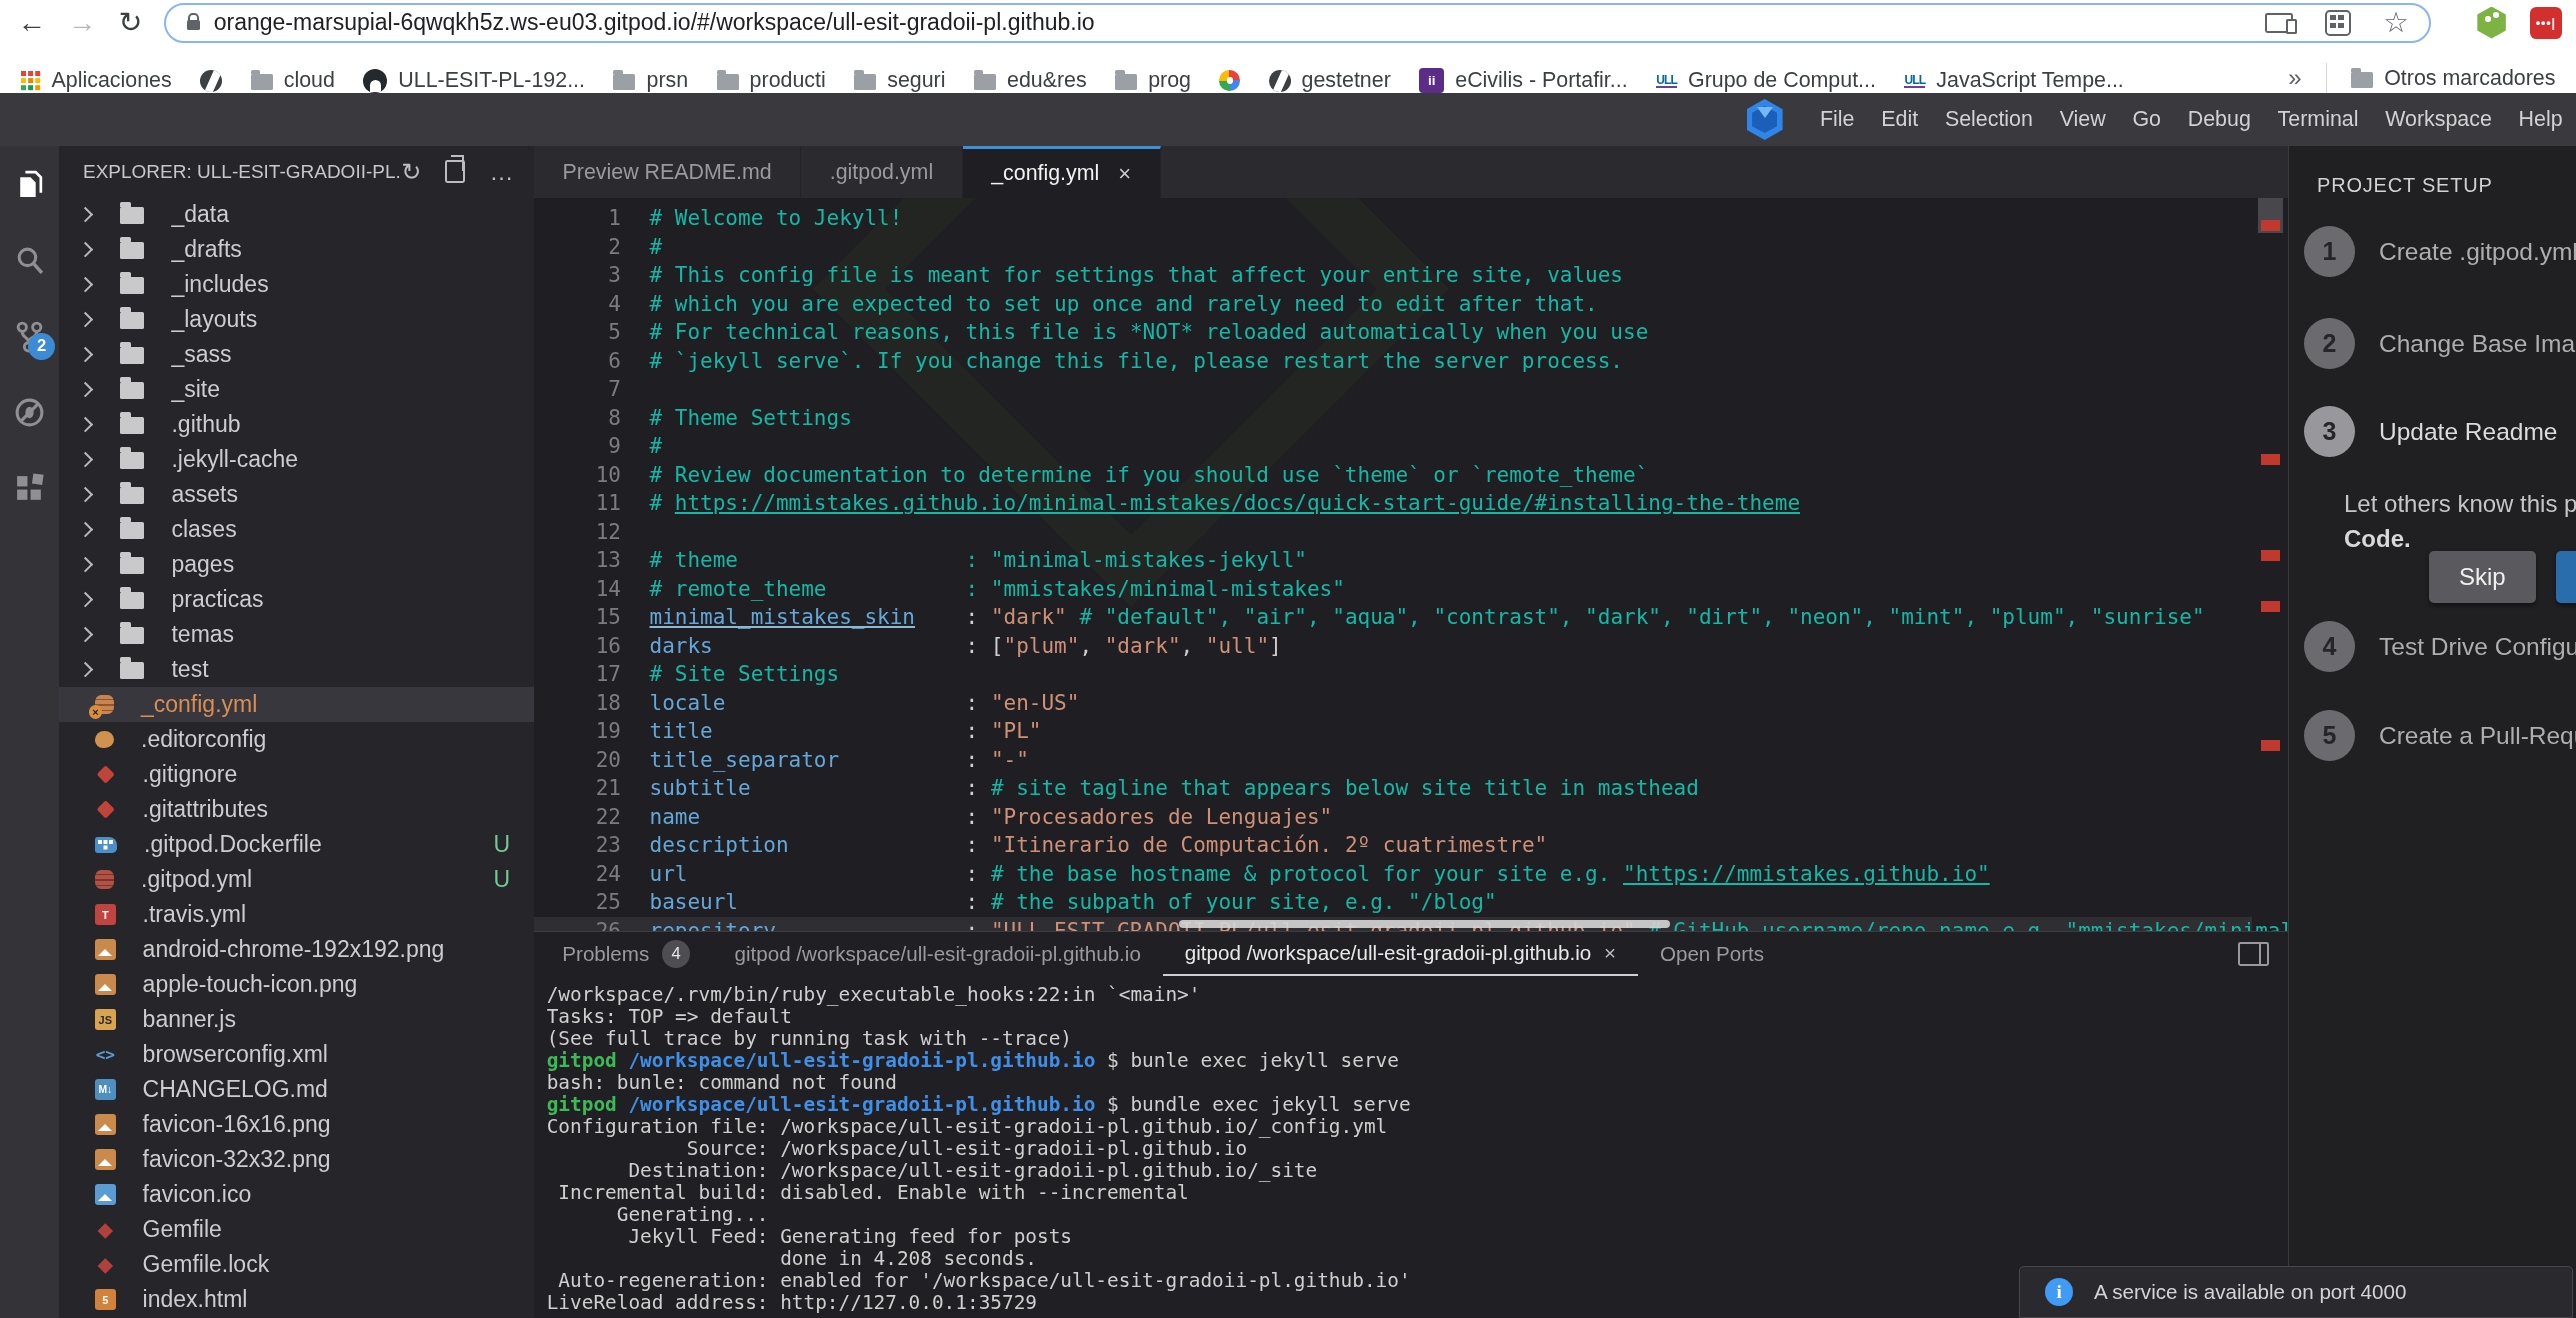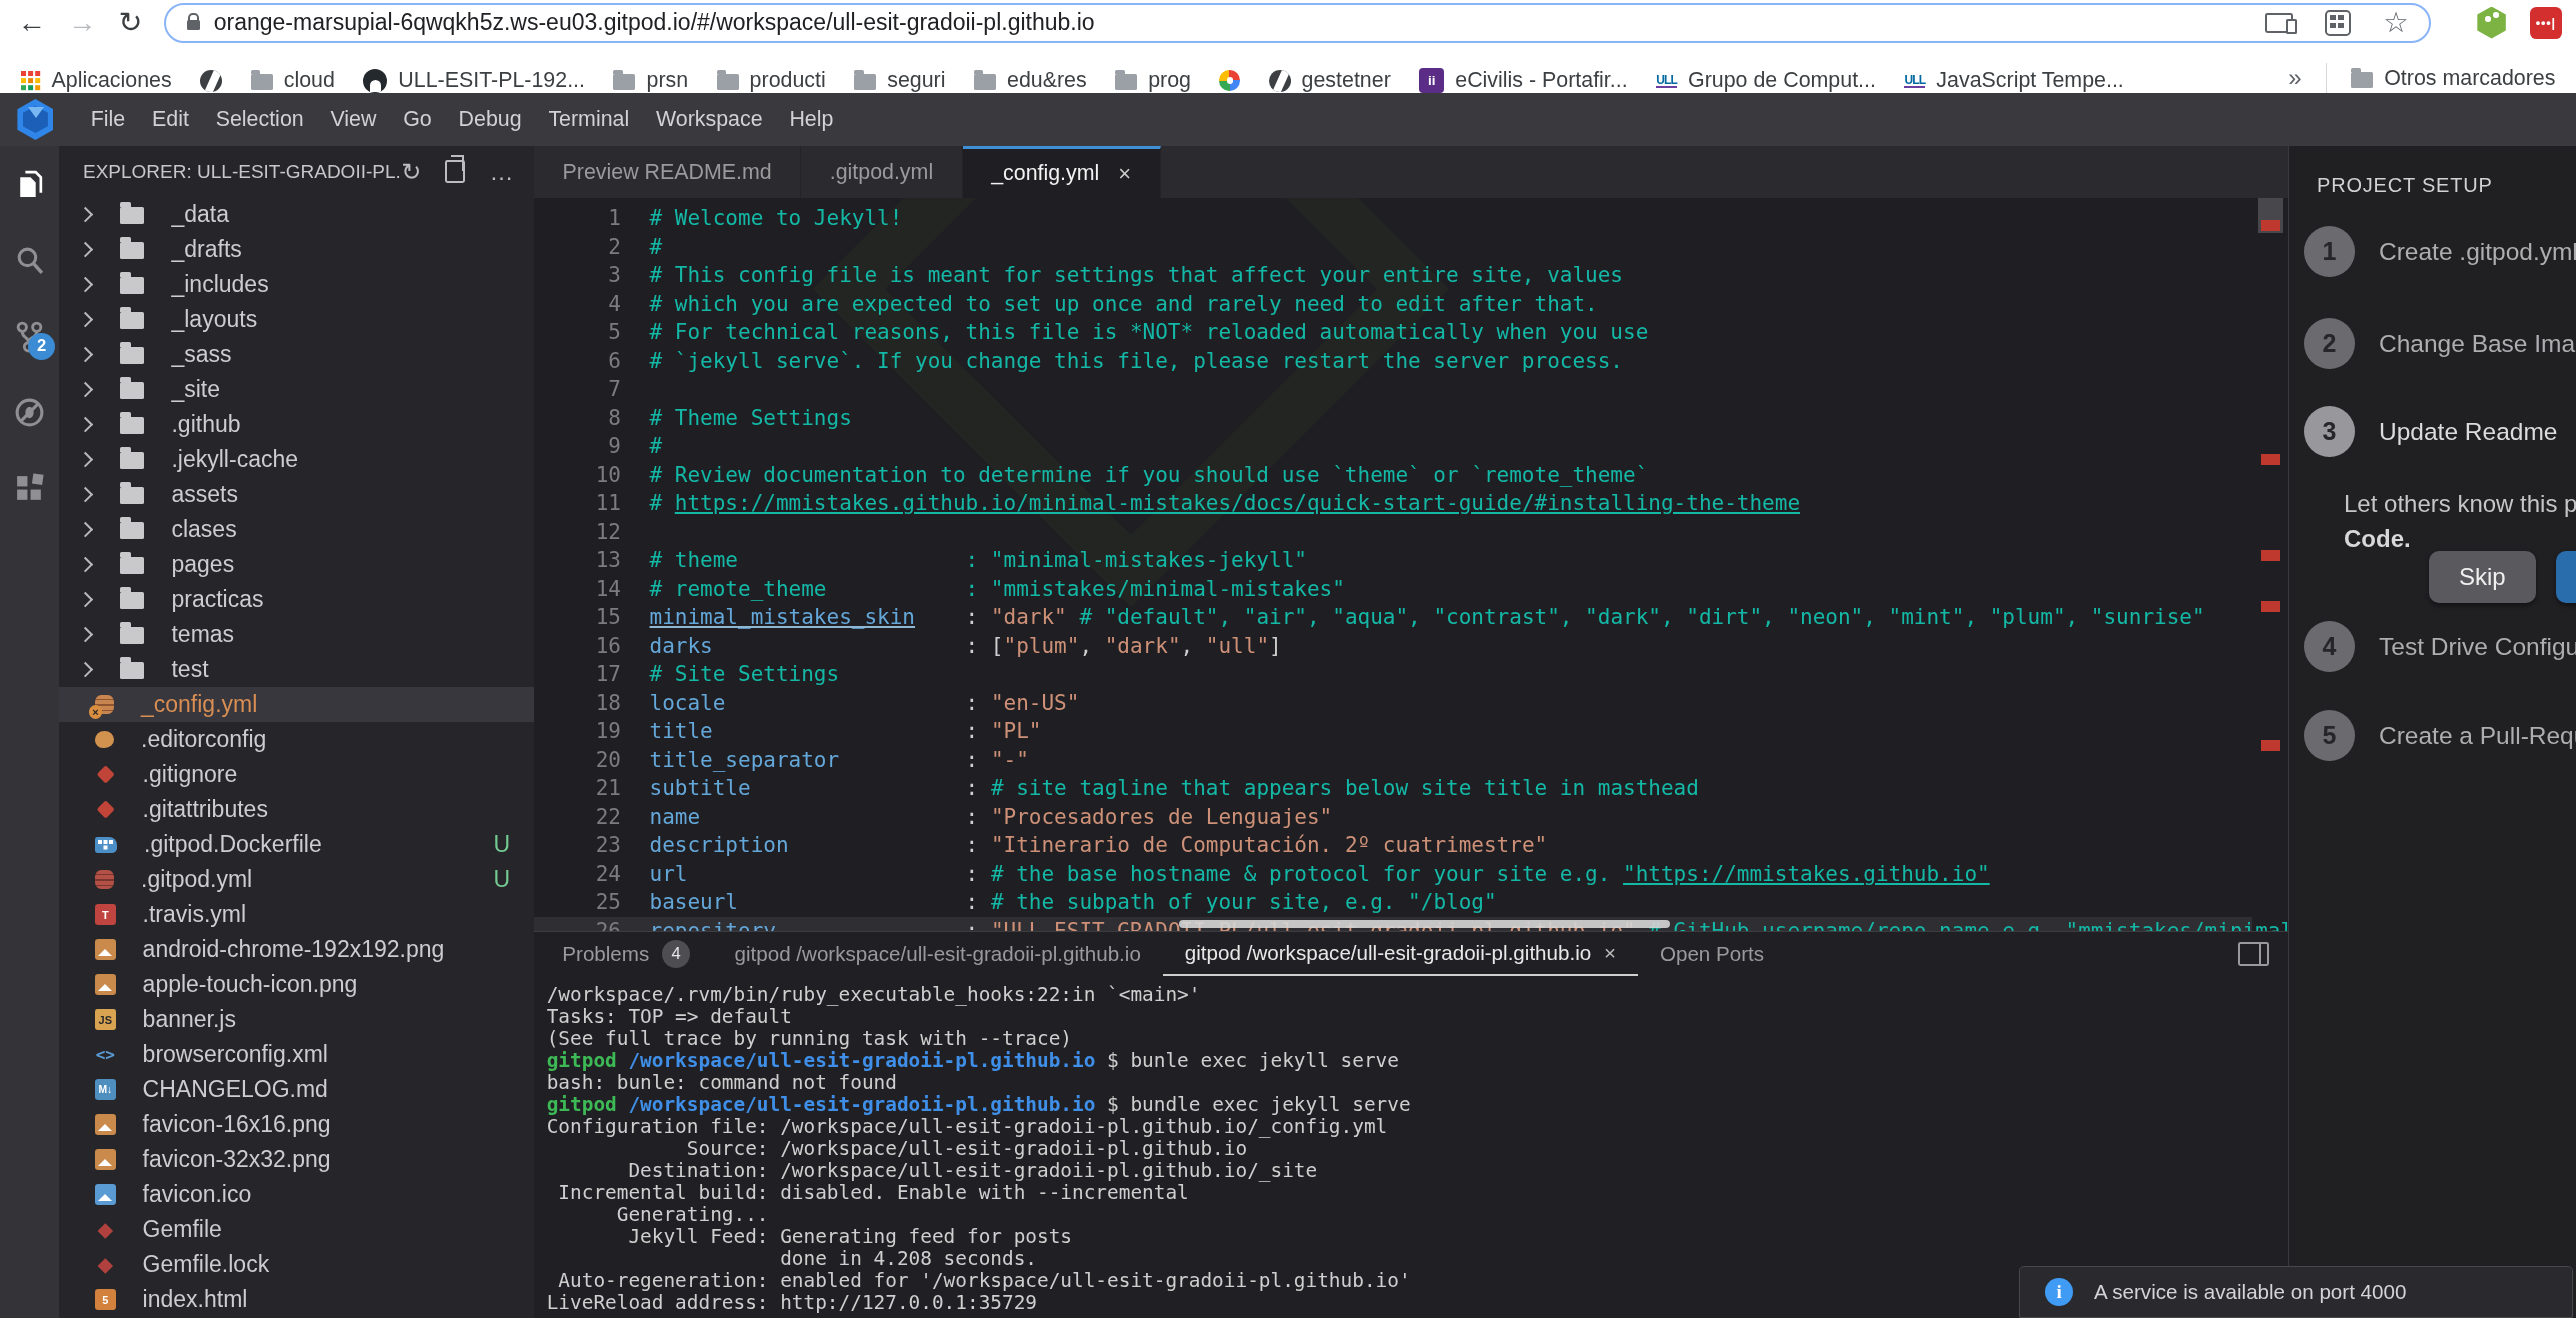--- a/index.html
+++ b/index.html
@@ -55,21 +55,21 @@
   .bm-pinwheel::after{content:"";position:absolute;left:7.1px;top:7.1px;width:6.3px;height:6.3px;border-radius:50%;background:#fff;}
   .bm-ecivilis{width:25px;height:25px;border-radius:4px;background:#5b2d86;color:#fff;display:flex;align-items:center;
         justify-content:center;font-weight:bold;font-size:13.4px;}
   .bm-ull{color:#0369a1;font-weight:bold;font-size:12px;letter-spacing:-0.8px;border-bottom:2.4px solid #6b3fa0;line-height:1;}
   .bm-right{margin-left:auto;display:flex;align-items:center;gap:24px;flex:none;}
   .bm-chevrons{font-size:24px;color:#5f6368;}
   .bm-div{width:1.6px;height:30px;background:#d5d7da;}
 
   
   .ide{position:absolute;top:93px;left:0;right:0;bottom:0;display:flex;flex-direction:column;background:#1f1f23;}
-  .menubar{height:53px;background:#3a3a3e;display:flex;align-items:center;color:#d2d2d4;font-size:21.4px;flex:none;}
+  .menubar{height:53px;background:#3a3a3e;display:flex;align-items:center;color:#d2d2d4;font-size:21.4px;flex:none;justify-content:flex-end;}
   .gplogo{width:36px;height:41px;margin:0 24px 0 17.4px;background:#2f86e8;
         clip-path:polygon(50% 0,100% 25%,100% 75%,50% 100%,0 75%,0 25%);position:relative;flex:none;}
   .gplogo::before{content:"";position:absolute;inset:7.1px 5.5px;background:#1b5fb8;
         clip-path:polygon(50% 0,100% 25%,100% 75%,50% 100%,0 75%,0 25%);}
   .gplogo::after{content:"";position:absolute;left:10.3px;top:8px;width:16px;height:11px;background:#79b7f2;
         clip-path:polygon(50% 0,100% 100%,0 100%);transform:rotate(180deg);}
   .menu-item{padding:0 13.4px;}
 
   .ide-body{flex:1;display:flex;min-height:0;}
 
@@ -171,21 +171,21 @@
   .step{position:absolute;left:15px;display:flex;align-items:center;gap:24px;white-space:nowrap;}
   .scircle{width:51px;height:51px;border-radius:50%;background:#6b6b6f;color:#26262a;font-size:25px;font-weight:bold;
           display:flex;align-items:center;justify-content:center;flex:none;}
   .step.active .scircle{background:#98989c;}
   .slabel{font-size:24.5px;color:#aeaeb1;}
   .step.active .slabel{color:#dcdcdd;}
   .rp-desc{position:absolute;left:55px;top:340px;font-size:24px;line-height:35px;color:#c6c6c8;white-space:nowrap;}
   .rp-desc b{color:#d8d8da;}
   .rp-btns{position:absolute;left:140px;top:405px;display:flex;gap:20.6px;}
   .btn{height:52px;padding:0 30px;font-size:24px;display:flex;align-items:center;justify-content:center;
-       border-radius:10px;box-shadow:0 2.4px 4px rgba(0,0,0,.4);white-space:nowrap;}
+       border-radius:5px;box-shadow:0 2.4px 4px rgba(0,0,0,.4);white-space:nowrap;}
   .btn-skip{background:#5a5a5e;color:#f0f0f0;}
   .btn-update{background:#2a6dad;color:#fff;width:166px;flex:none;}
 
   
   .notif{position:absolute;right:3.2px;bottom:0;width:554px;height:52px;background:#2a2a2e;border:0.8px solid #48484c;
         border-radius:4.7px 4.7px 0 0;display:flex;align-items:center;gap:20.6px;padding:0 0 0 25px;box-sizing:border-box;}
   .ninfo{width:28.5px;height:28.5px;border-radius:50%;background:#3f9bf4;color:#fff;font-weight:bold;font-size:19px;
         display:flex;align-items:center;justify-content:center;font-family:"Liberation Serif",serif;flex:none;}
   .ntext{font-size:20.6px;color:#d4d4d6;white-space:nowrap;}
 </style>

